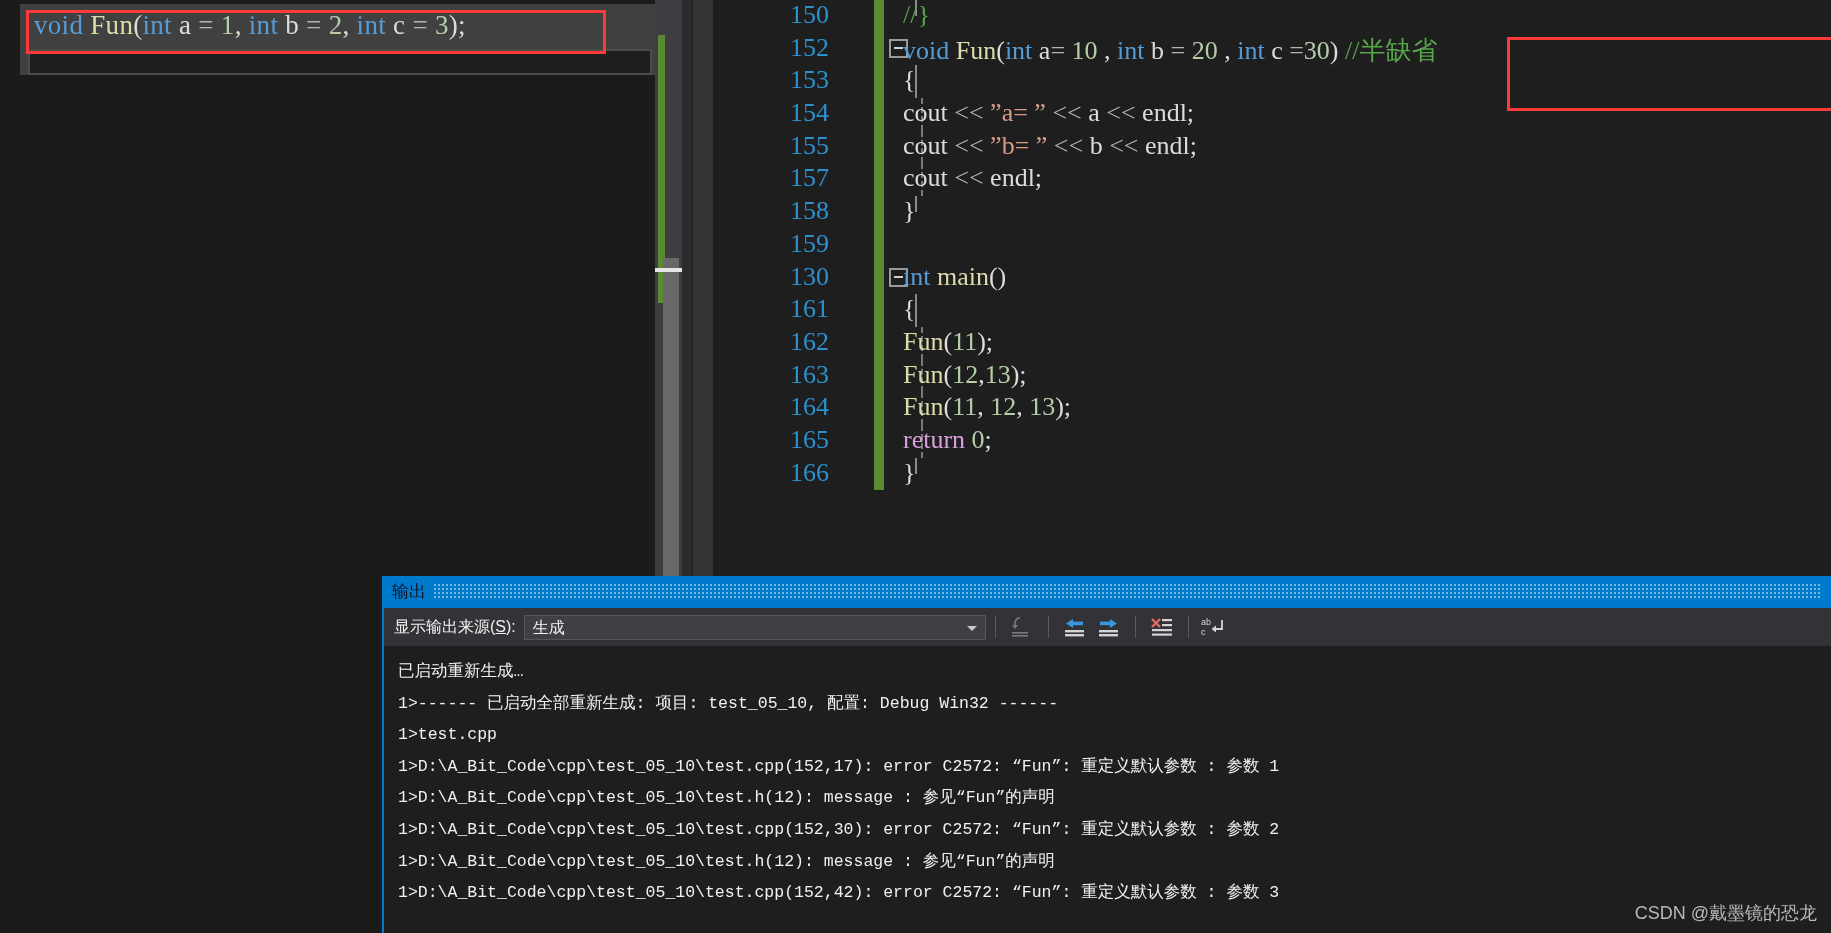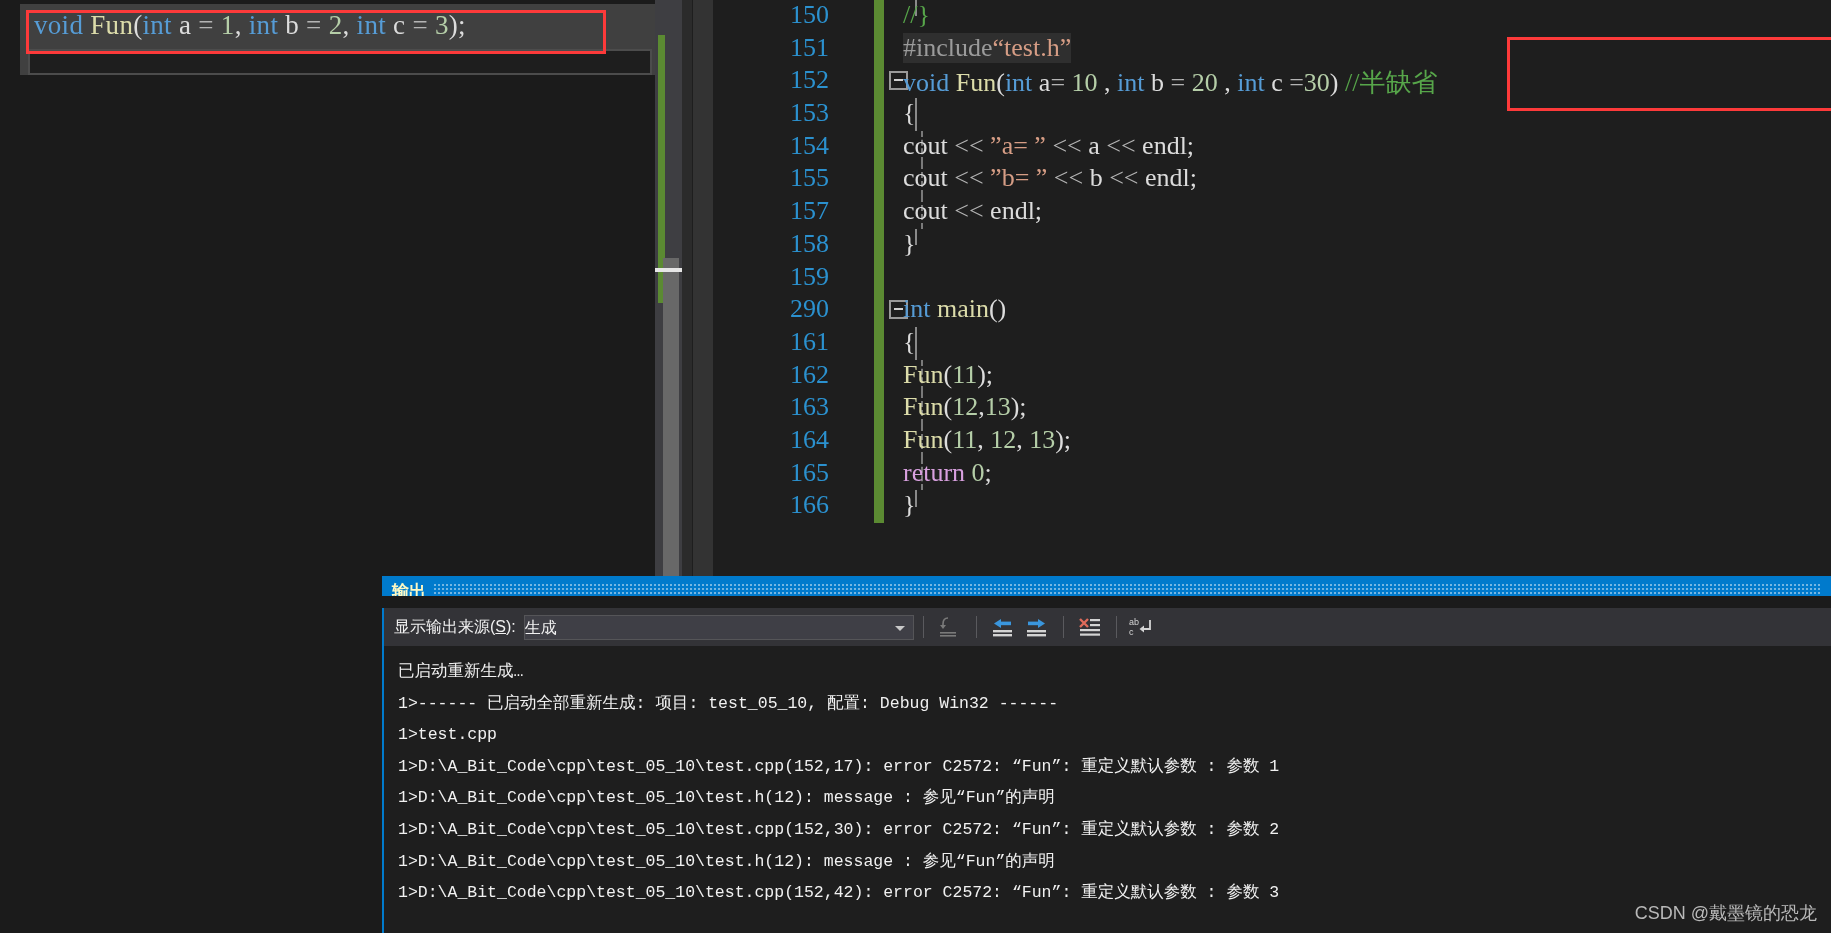--- a/index.html
+++ b/index.html
@@ -170,29 +170,28 @@
   
   .output {
     position: absolute;
     left: 328px; top: 576px;
     width: 1503px; height: 357px;
     background: #1b1b1b;
   }
   .out-title {
     position: absolute;
     left: 54px; top: 0;
-    width: 1449px; height: 20px;
+    width: 1449px; height: 32px;
     background: #007acc;
-    color: #fef9c3;
+    color: #0f172a;
     font-family: "Liberation Sans", sans-serif;
     font-size: 17px;
     line-height: 32px;
     padding-left: 10px;
     overflow: hidden;
-    font-weight: bold;
   }
   .out-title .grip {
     position: absolute;
     left: 52px; top: 8px; right: 10px; height: 16px;
     background-image:
       radial-gradient(circle at 1px 1px, rgba(255,255,255,0.45) 1px, transparent 1.2px);
     background-size: 4px 4px;
   }
   .out-leftedge {
     position: absolute;
@@ -218,28 +217,28 @@
     color: #f1f1f1;
     font-family: "Liberation Sans", sans-serif;
     font-size: 16px;
     margin-left: 10px;
     white-space: nowrap;
   }
   .tb-label u { text-decoration: underline; }
   .combo {
     position: relative;
     margin-left: 8px;
-    width: 390px; height: 25px;
+    width: 462px; height: 25px;
     background: #3f3f46;
     border: 1px solid #555558;
     color: #f1f1f1;
     font-family: "Liberation Sans", sans-serif;
     font-size: 16px;
     line-height: 23px;
-    padding-left: 0;
+    padding-left: 8px;
   }
   .combo .arrow {
     position: absolute;
     right: 8px; top: 10px;
     width: 0; height: 0;
     border-left: 5px solid transparent;
     border-right: 5px solid transparent;
     border-top: 5px solid #c8c8c8;
   }
   .tb-sep {
@@ -297,25 +296,20 @@
     <div class="vgap2"></div>
 
     <div class="gutter" id="code-lines">
         <div class="codeline">
           <span class="lnum">150</span>
           <span class="chgbar"></span>
           <span class="vline" style="height: 50%;"></span>
           <span class="codetext"><span class="cmt">    //}</span></span>
         </div>
         <div class="codeline">
-          <span class="lnum">151</span>
-          <span class="chgbar"></span>
-          <span class="codetext hlbg"><span class="pp">  #include</span><span class="str">“test.h”</span></span>
-        </div>
-        <div class="codeline">
           <span class="lnum">152</span>
           <span class="chgbar"></span>
           <span class="fold"></span>
           <span class="codetext"><span class="kw">  void</span><span class="id"> </span><span class="fn">Fun</span><span class="punc">(</span><span class="kw">int</span><span class="id"> a</span><span class="op">= </span><span class="num">10</span><span class="punc"> ,  </span><span class="kw">int</span><span class="id"> b </span><span class="op">= </span><span class="num">20</span><span class="punc"> ,  </span><span class="kw">int</span><span class="id"> c </span><span class="op">=</span><span class="num">30</span><span class="punc">)</span><span class="cmt">  //半缺省</span></span>
         </div>
         <div class="codeline">
           <span class="lnum">153</span>
           <span class="chgbar"></span>
           <span class="vline"></span>
           <span class="codetext"><span class="punc">  {</span></span>
@@ -343,21 +337,21 @@
           <span class="chgbar"></span>
           <span class="vline" style="height: 50%;"></span>
           <span class="codetext"><span class="punc">  }</span></span>
         </div>
         <div class="codeline">
           <span class="lnum">159</span>
           <span class="chgbar"></span>
           <span class="codetext"><span class="id"></span></span>
         </div>
         <div class="codeline">
-          <span class="lnum">290</span>
+          <span class="lnum">130</span>
           <span class="chgbar"></span>
           <span class="fold"></span>
           <span class="codetext"><span class="kw">  int</span><span class="id"> </span><span class="fn">main</span><span class="punc">()</span></span>
         </div>
         <div class="codeline">
           <span class="lnum">161</span>
           <span class="chgbar"></span>
           <span class="vline"></span>
           <span class="codetext"><span class="punc">  {</span></span>
         </div>

